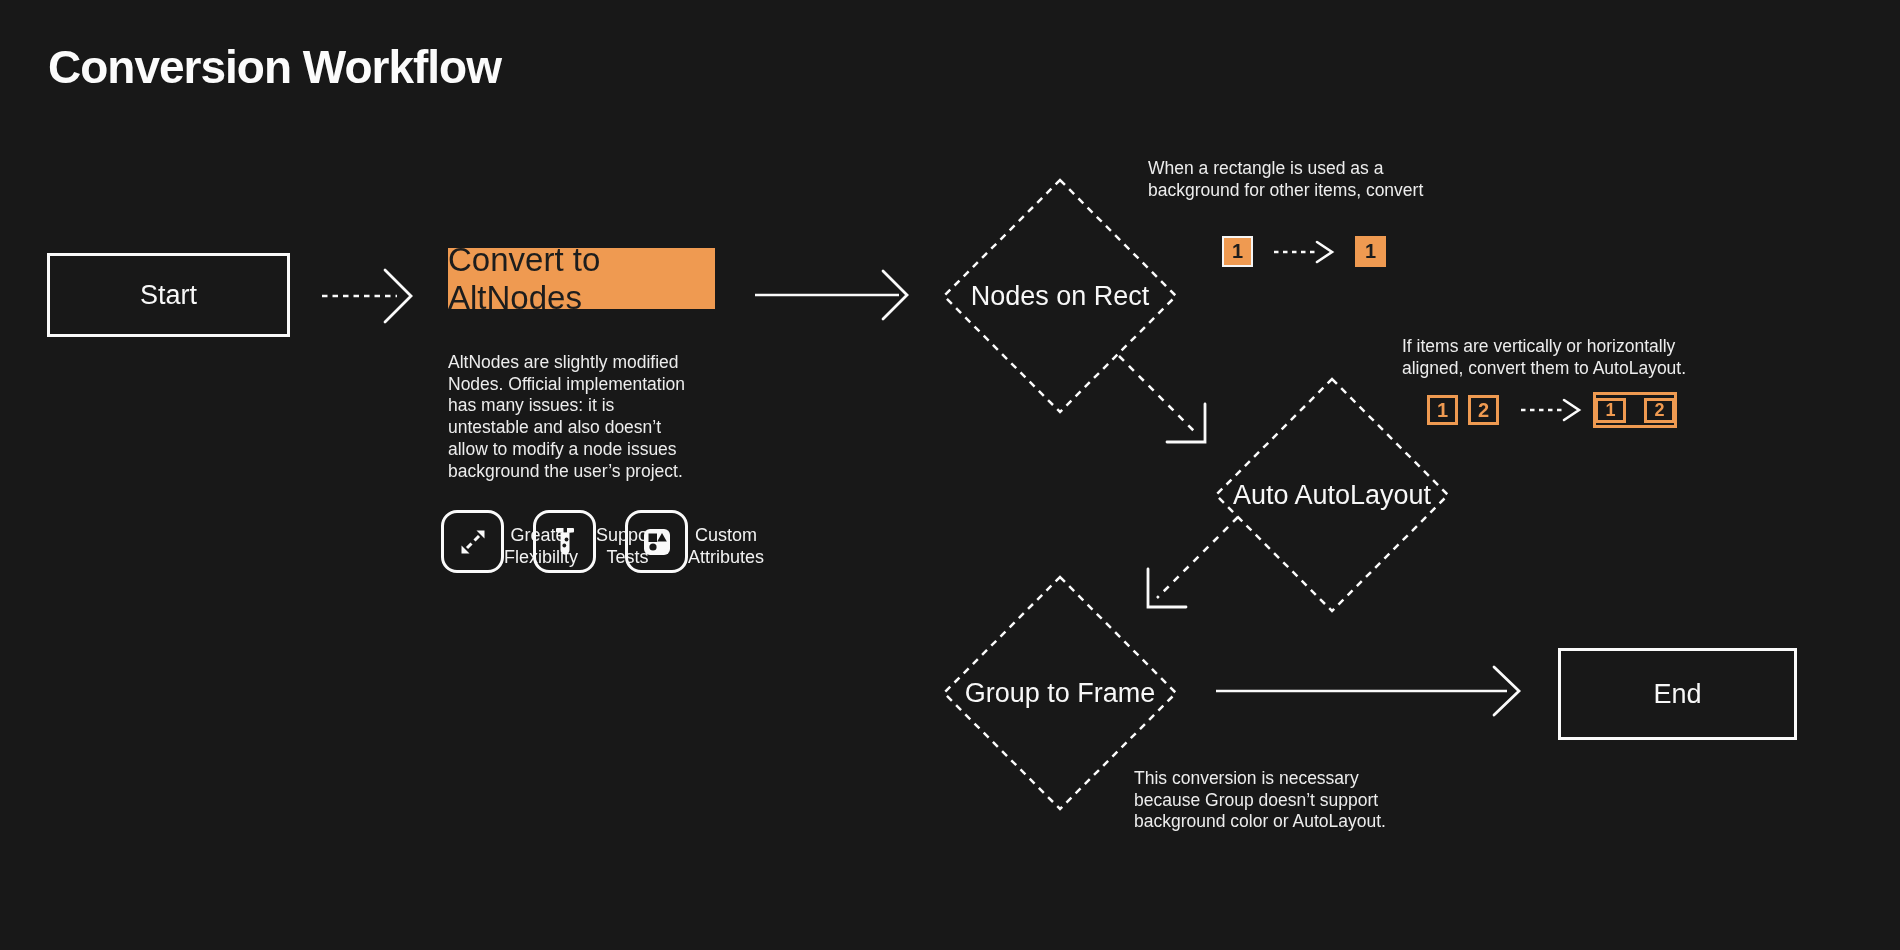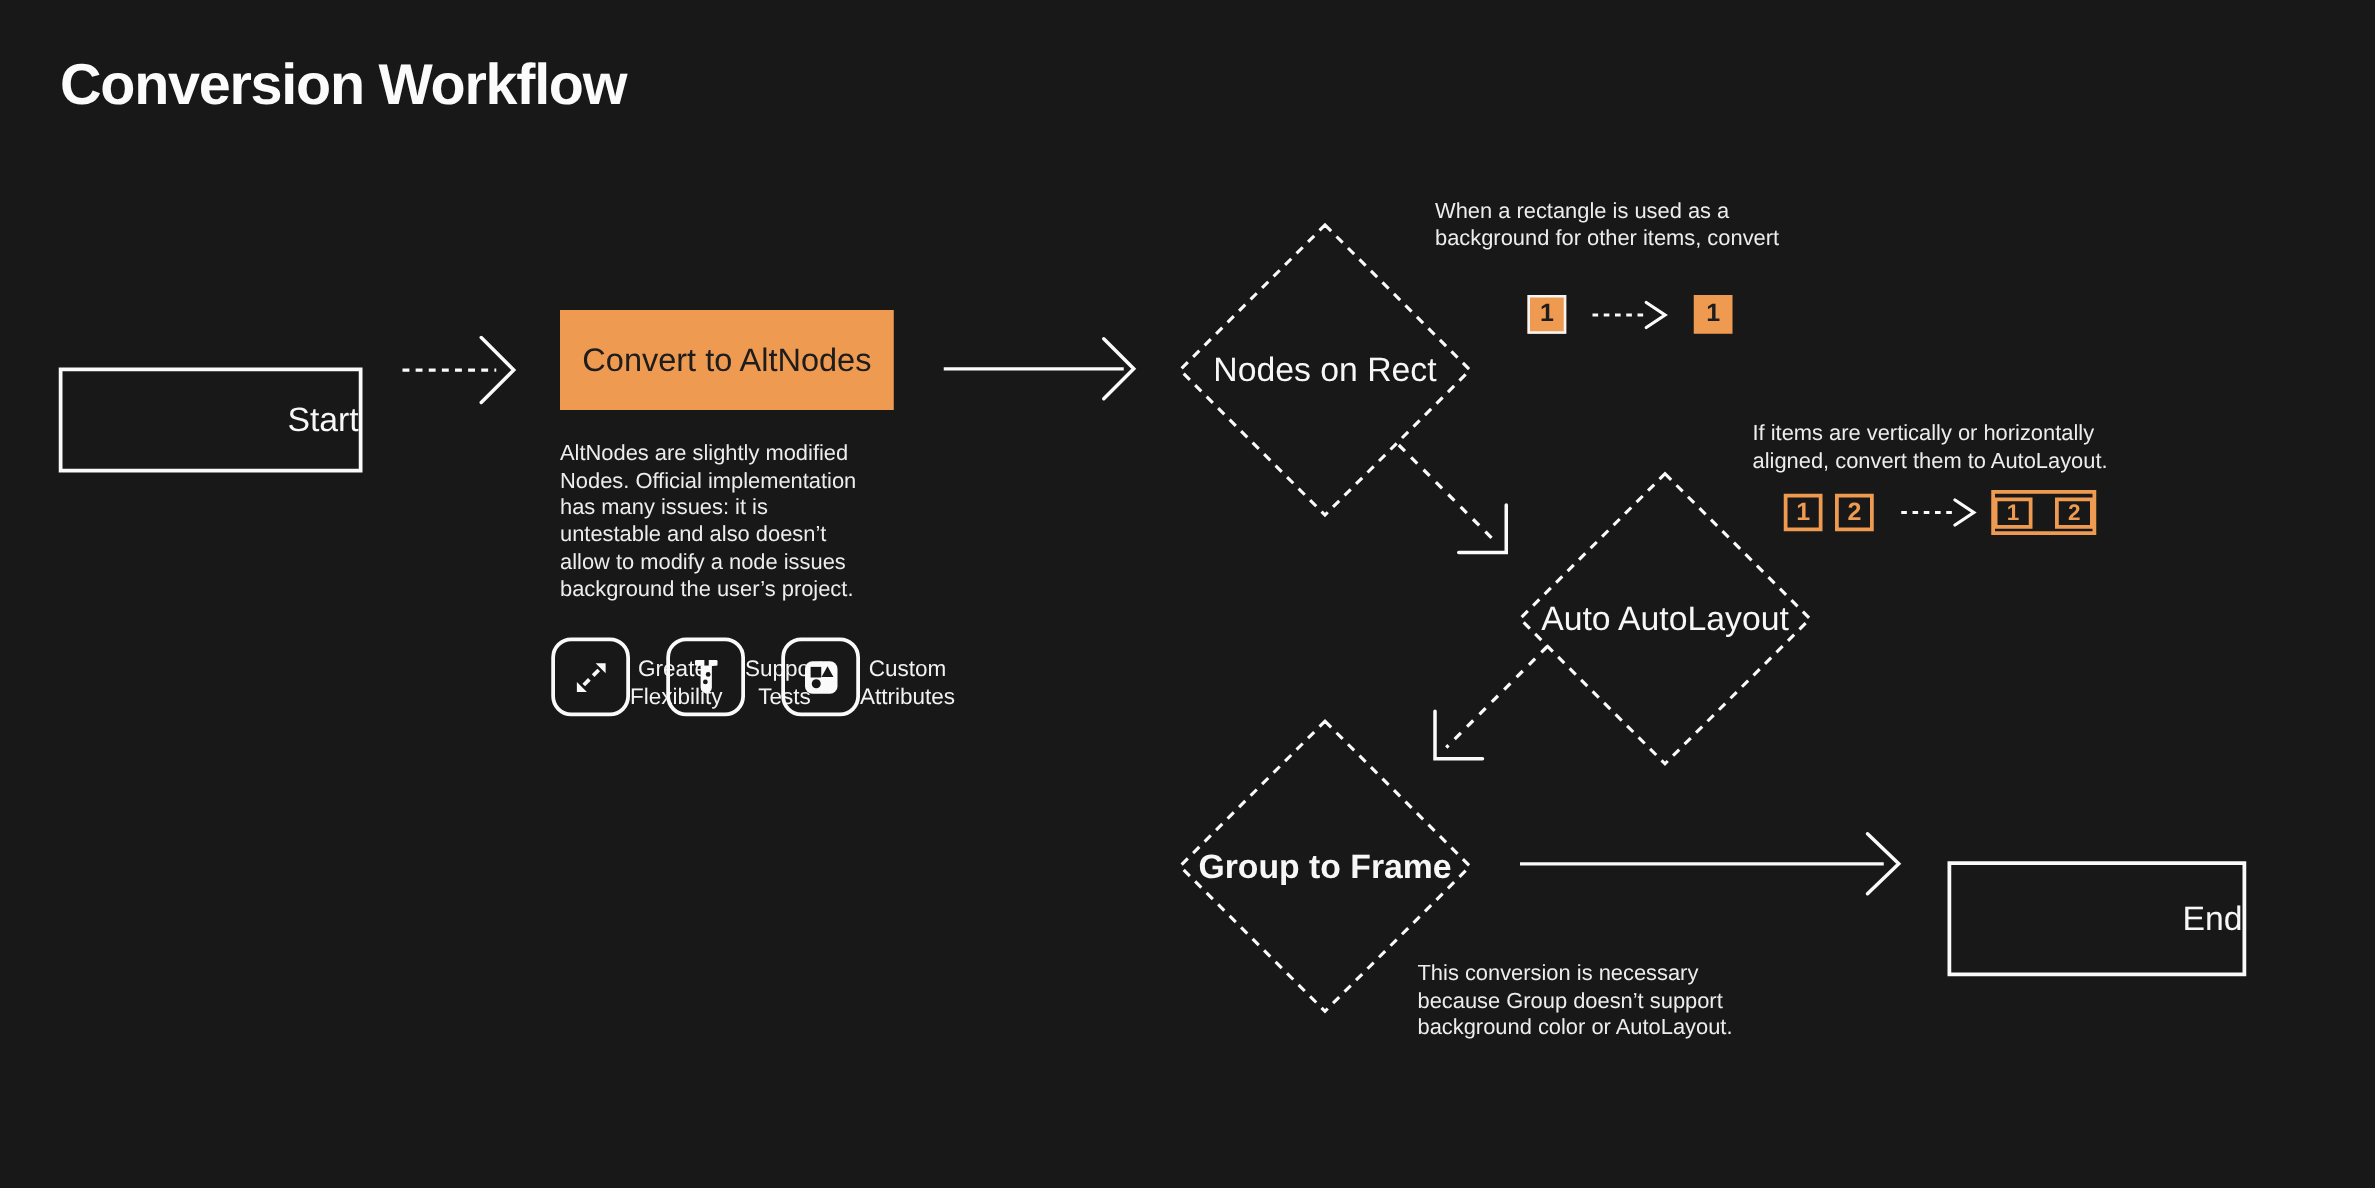--- a/index.html
+++ b/index.html
@@ -24,42 +24,42 @@
 
   svg.connectors{position:absolute;left:0;top:0;width:1900px;height:950px;pointer-events:none;}
   .conn{stroke:#FAFAFA;fill:none;}
   .conn.line{stroke-width:2.6;}
   .conn.dash{stroke-width:2.6;stroke-dasharray:5.5 5;}
   .conn.diag{stroke-width:2.6;stroke-dasharray:7 7;}
   .conn.head{stroke-width:2.8;stroke-linecap:round;stroke-linejoin:miter;}
 
   .rect-node{
     position:absolute;border:3px solid #FAFAFA;
-    display:flex;align-items:center;justify-content:flex-end;
-    font-size:27px;color:#F7F7F7;background:transparent;margin-top:41px;
+    display:flex;align-items:center;justify-content:center;
+    font-size:27px;color:#F7F7F7;background:transparent;
   }
   .rect-node.start{left:47px;top:253px;width:243px;height:84px;}
   .rect-node.end{left:1558px;top:648px;width:239px;height:92px;}
 
   .process-node{
-    position:absolute;left:448px;top:248px;width:267px;height:80px;
+    position:absolute;left:448px;top:248px;width:267px;height:61px;
     background:var(--accent);display:flex;align-items:center;justify-content:center;
-    font-size:26px;font-weight:500;color:var(--dark);text-align:right;
+    font-size:33px;font-weight:500;color:var(--dark);
   }
 
   .diamond{position:absolute;width:240px;height:240px;}
   .diamond svg{position:absolute;left:0;top:0;}
   .diamond polygon{fill:none;stroke:#FAFAFA;stroke-width:2.5;stroke-dasharray:7 6;}
   .diamond-label{
     position:absolute;inset:0;display:flex;align-items:center;justify-content:center;
     font-size:27px;color:#F7F7F7;white-space:nowrap;
   }
   .diamond.d1{left:940px;top:176px;}
   .diamond.d2{left:1212px;top:375px;}
-  .diamond.d3{left:940px;top:573px;font-weight:bold;}
+  .diamond.d3{left:940px;top:573px;}
 
   .para{position:absolute;font-size:17.5px;line-height:21.7px;color:#EDEDED;}
   .para.altnodes{left:448px;top:352px;width:310px;}
   .para.note1{left:1148px;top:158px;width:340px;}
   .para.note2{left:1402px;top:336px;width:350px;}
   .para.note3{left:1134px;top:768px;width:280px;}
 
   .features{position:absolute;left:441px;top:510px;display:flex;}
   .feature{width:92px;display:flex;flex-direction:row;align-items:center;}
   .icon-box{

